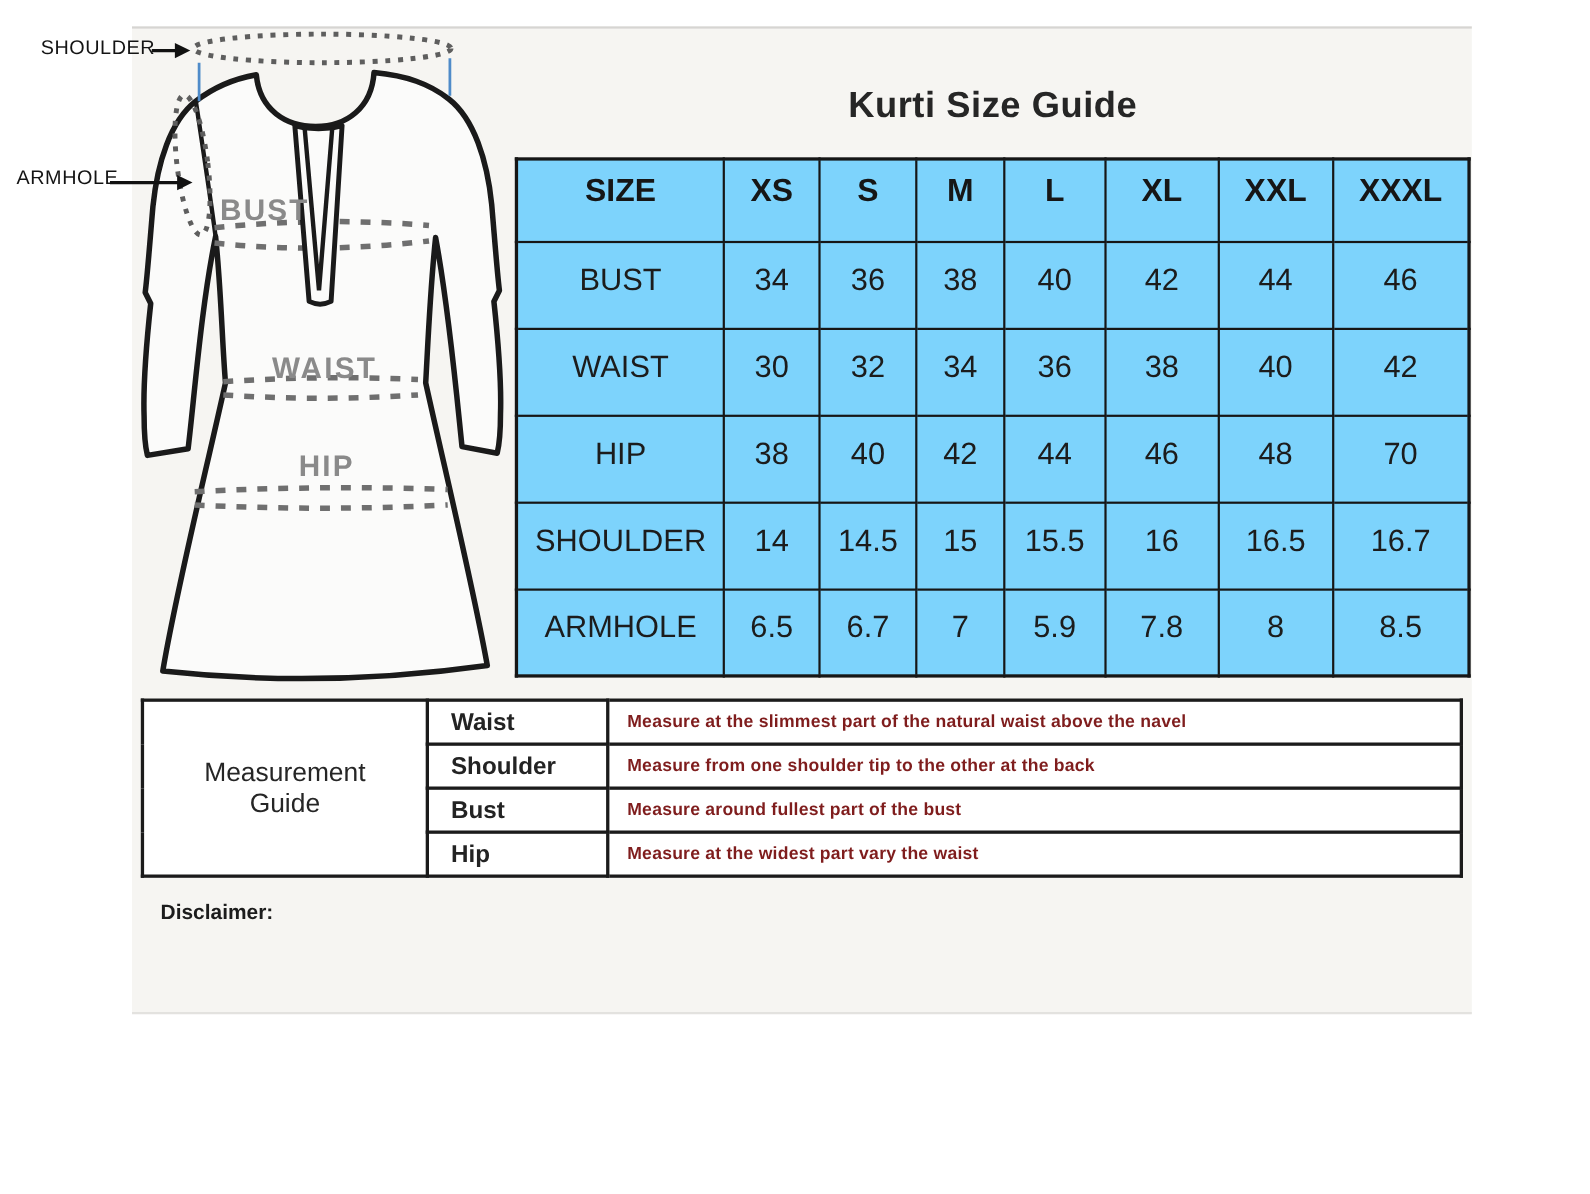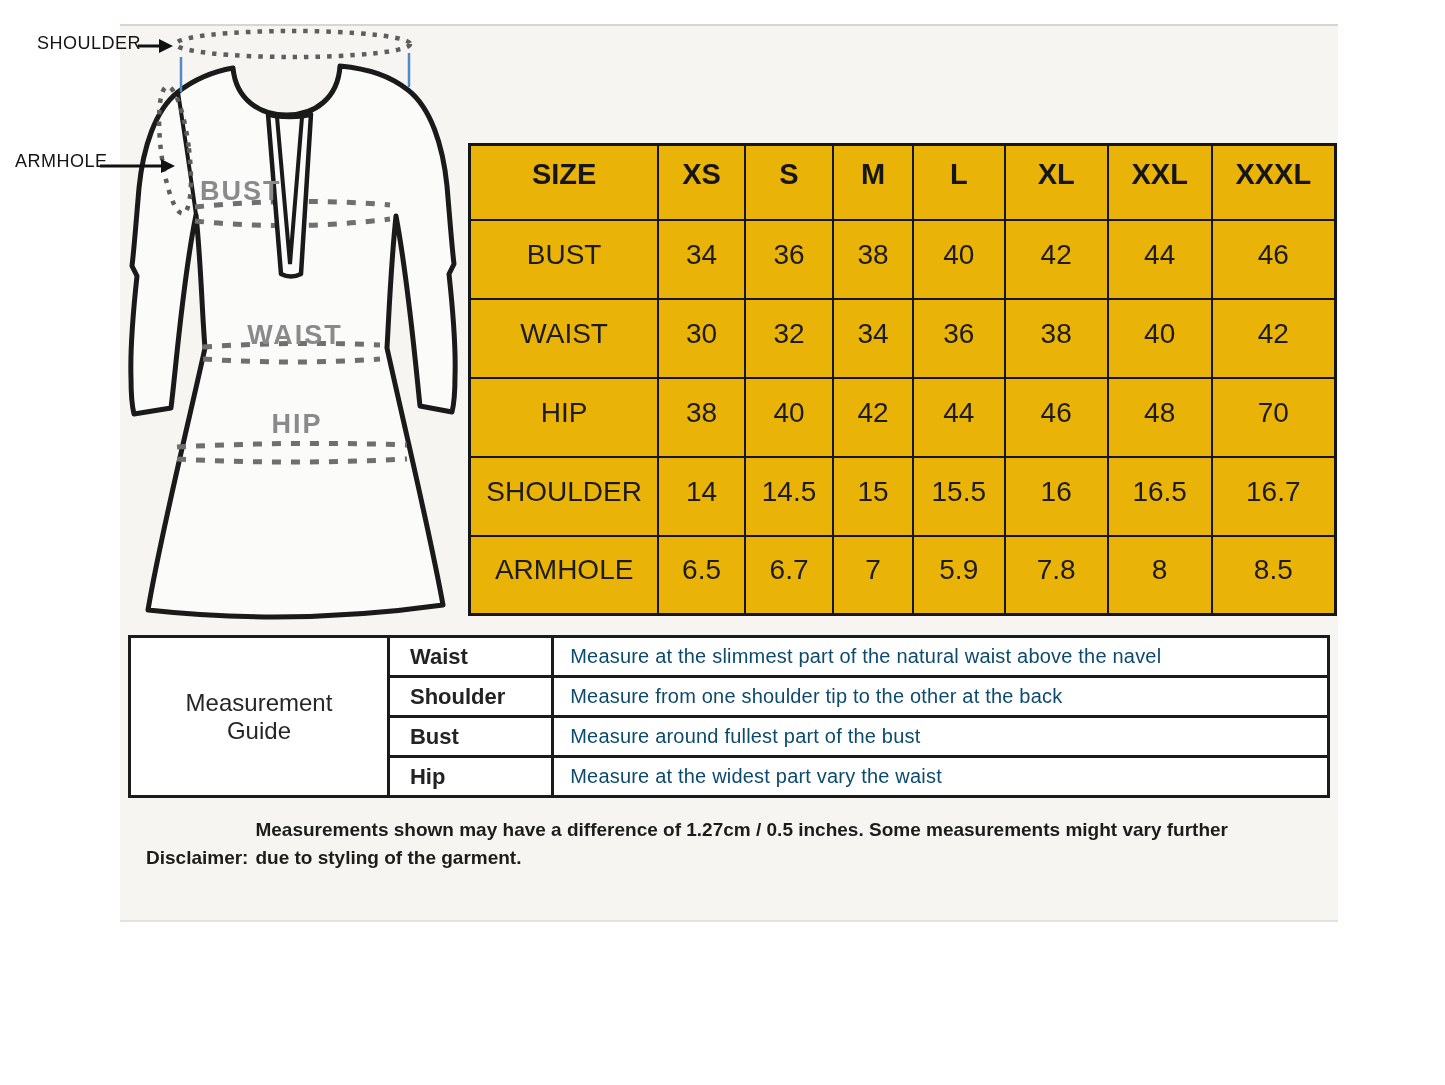--- a/index.html
+++ b/index.html
@@ -24,39 +24,39 @@
     position:absolute;left:468px;top:76px;width:869px;text-align:center;
     font-size:33px;font-weight:bold;color:#262626;letter-spacing:.5px;
   }
   
   .size-table{
     position:absolute;left:468px;top:143px;width:869px;
     border-collapse:collapse;table-layout:fixed;background:#ffffff;
   }
   .size-table th,.size-table td{
     border:2px solid #161616;text-align:center;vertical-align:middle;
-    background:#eab308;
+    background:#7dd3fc;
   }
   .size-table tr.hdr{height:75px;}
   .size-table tr.datarow{height:79px;}
   .size-table th{font-size:29px;font-weight:bold;color:#161616;padding-bottom:16px;}
   .size-table td{font-size:28px;font-weight:400;color:#1c1c1c;padding-bottom:10px;}
   .size-table{border:3px solid #161616;}
   
   .mg-table{
     position:absolute;left:128px;top:635px;width:1202px;
     border-collapse:collapse;table-layout:fixed;background:#ffffff;
   }
   .mg-table td{border:3px solid #1b1b1b;background:#ffffff;vertical-align:middle;}
   .mg-table tr{height:40px;}
   .mg-heading{
     text-align:center;font-size:24px;font-weight:normal;color:#262626;line-height:28px;
   }
   .mg-label{font-size:22px;font-weight:bold;color:#232323;padding-left:20px;}
-  .mg-desc{font-size:20px;font-weight:normal;color:#0c4a6e;padding-left:16px;letter-spacing:.2px;}
+  .mg-desc{font-size:16px;font-weight:bold;color:#7f1d1d;padding-left:16px;letter-spacing:.2px;}
   
   .disclaimer{
     position:absolute;left:146px;top:816px;width:1192px;display:flex;align-items:flex-end;
     font-size:19px;line-height:28px;color:#1c1c1c;
   }
   .disclaimer .dlabel{font-weight:800;white-space:nowrap;margin-right:7px;}
   .disclaimer .dtext{font-weight:700;}
 </style>
 </head>
 <body>
@@ -123,20 +123,21 @@
     </g>
 
     <text x="200" y="186" font-size="27" font-weight="600" fill="#8a8a8a" letter-spacing="2">BUST</text>
     <text x="295" y="330" text-anchor="middle" font-size="27" font-weight="600" fill="#8a8a8a" letter-spacing="2">WAIST</text>
     <text x="297" y="419" text-anchor="middle" font-size="27" font-weight="600" fill="#8a8a8a" letter-spacing="2">HIP</text>
   </svg>
 
   <div class="anno anno-shoulder">SHOULDER</div>
   <div class="anno anno-armhole">ARMHOLE</div>
 
+  <div class="guide-title">Kurti Size Guide</div>
 
   <table class="size-table">
     <colgroup>
       <col style="width:21.8%">
         <col style="width:10%">
         <col style="width:10.2%">
         <col style="width:9.2%">
       <col style="width:10.6%">
         <col style="width:11.9%">
         <col style="width:12%">
@@ -231,19 +232,15 @@
       </tr>
       <tr>
         <td class="mg-label">Hip</td>
         <td class="mg-desc">Measure at the widest part vary the waist</td>
       </tr>
     </tbody>
   </table>
 
   <div class="disclaimer">
     <span class="dlabel">Disclaimer:</span>
-    <span class="dtext">
-      <span>Measurements shown may have a difference of 1.27cm / 0.5 inches. Some measurements might vary further</span><br>
-      <span>due to styling of the garment.</span>
-    </span>
   </div>
 
 </div>
 
 </body></html>

